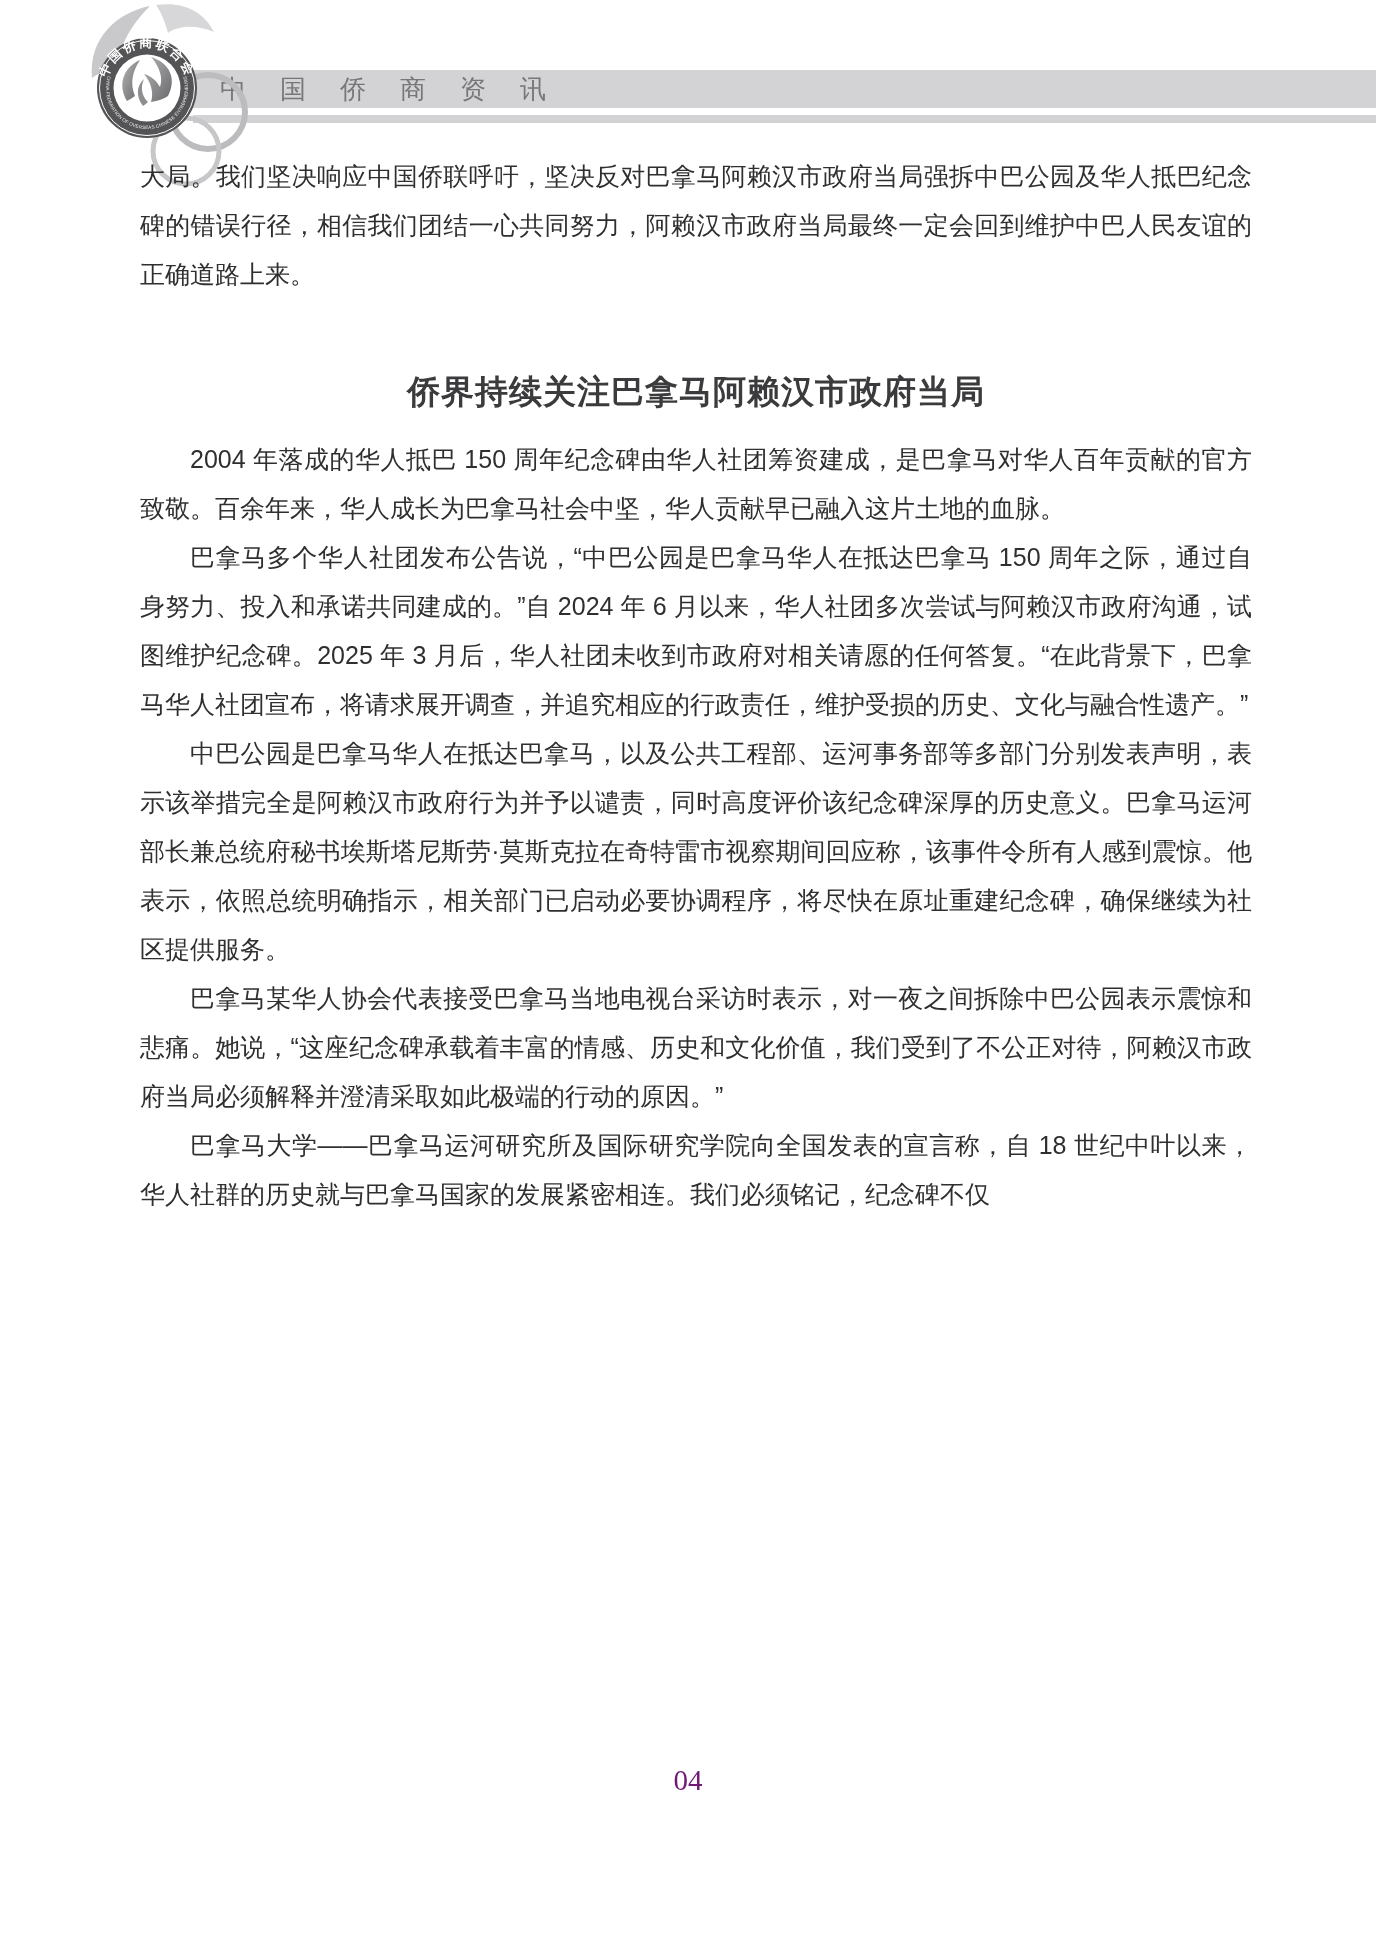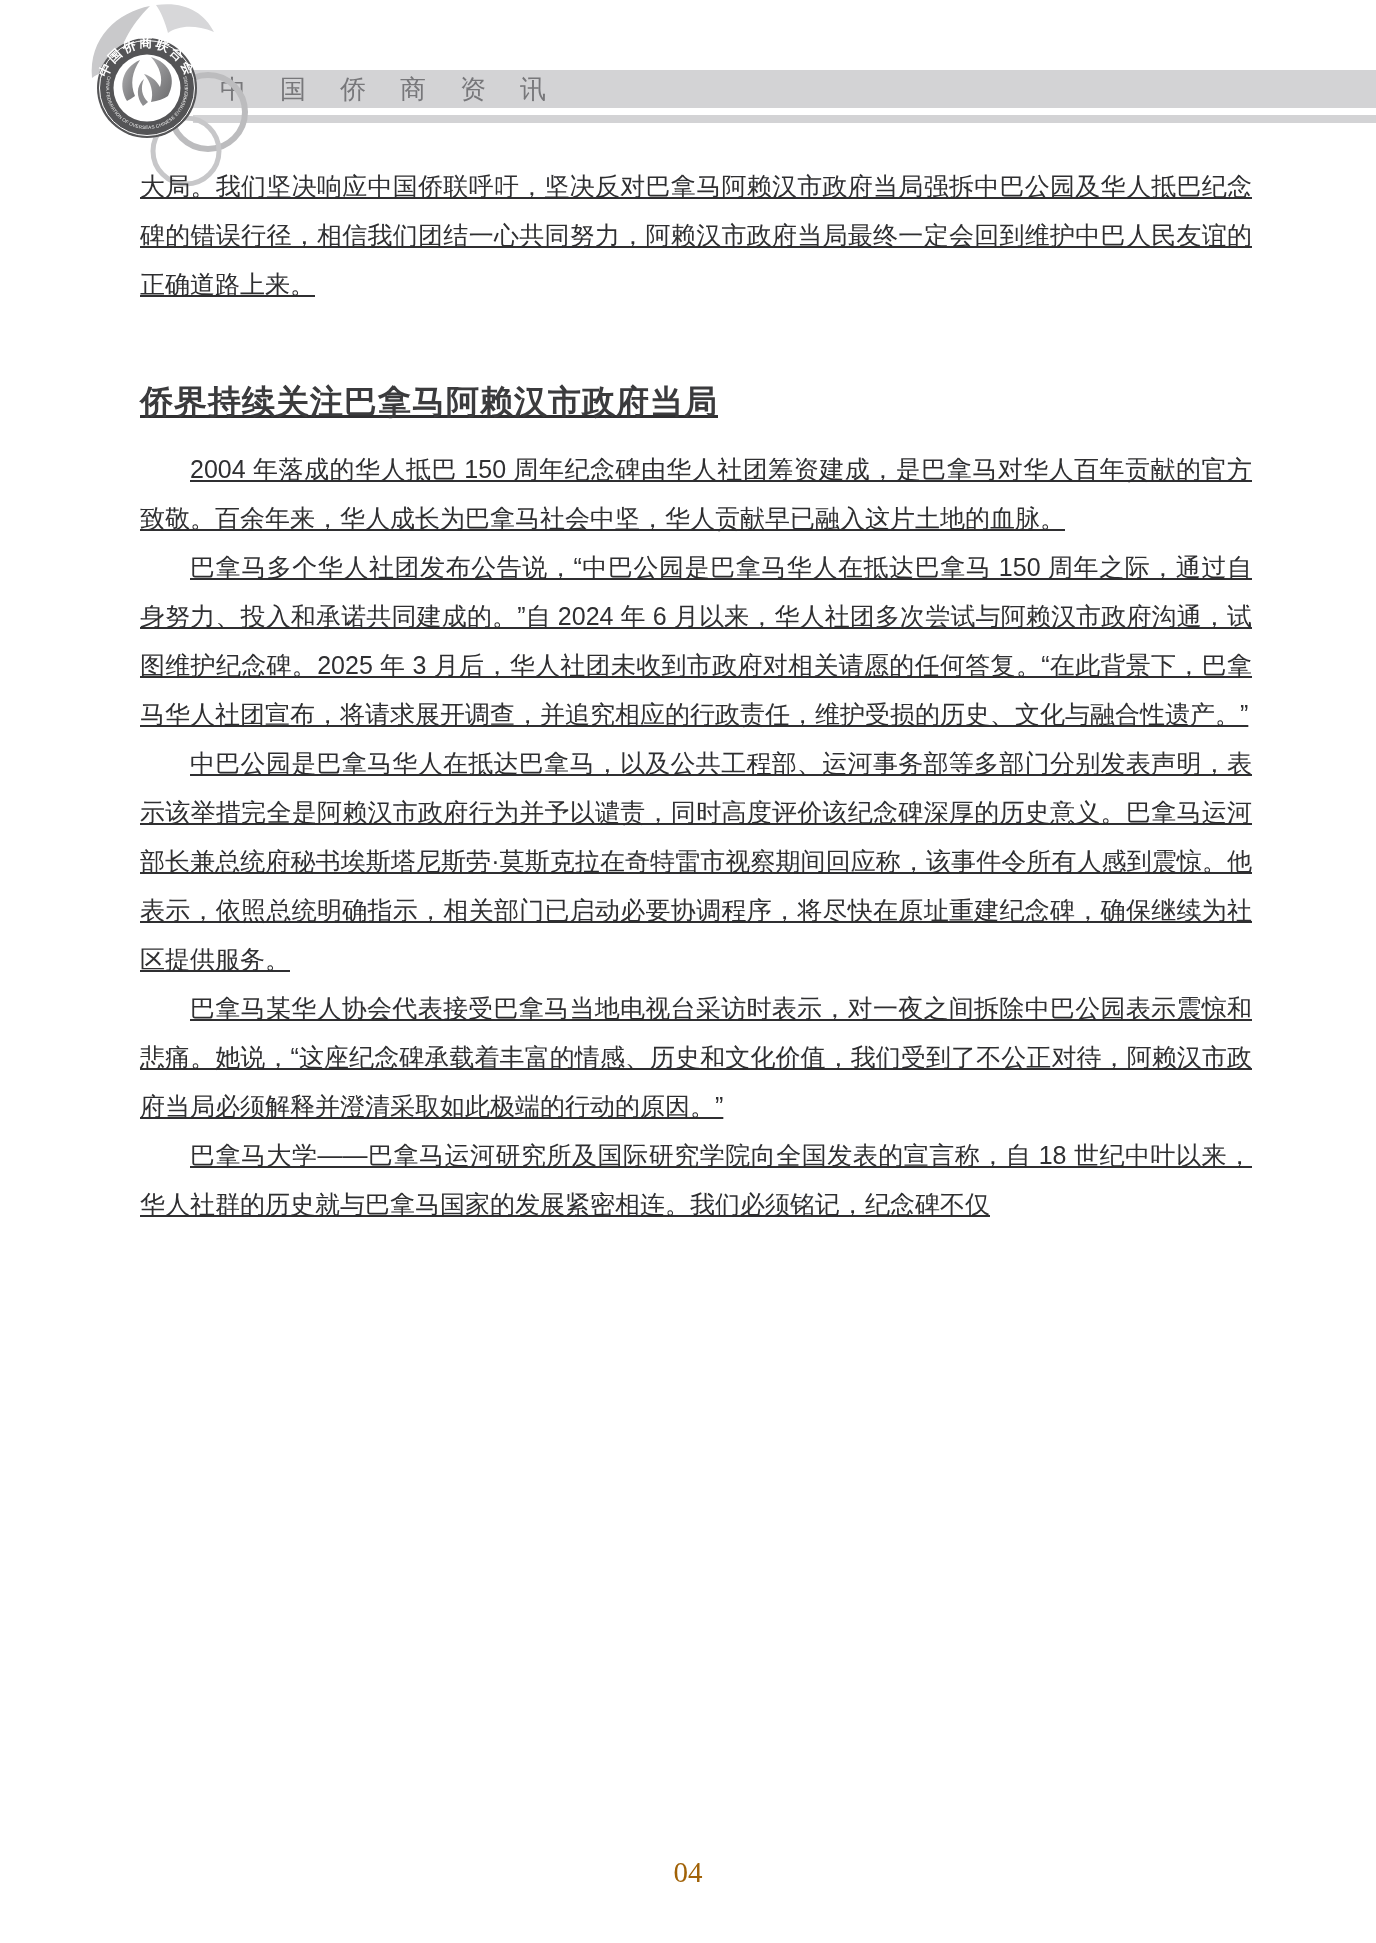--- a/index.html
+++ b/index.html
@@ -19,40 +19,39 @@
     font-size:26px; color:#77777a; letter-spacing:34px; white-space:nowrap;
   }
   .thin-bar {
     position:absolute; left:193px; right:0; top:115px; height:8px;
     background:#d3d3d5;
   }
   .logo-wrap { position:absolute; left:30px; top:0; width:250px; height:200px; }
 
   
   .content {
-    position:absolute; left:140px; top:162px; width:1112px;
+    position:absolute; left:140px; top:152px; width:1112px;
     font-size:25px; line-height:49px; color:#2f2f31;
     text-align:justify;
-    text-decoration:underline;
   }
   .content p { margin:0; }
   .indent { text-indent:2em; }
   .src { float:right; }
 
   .article-title {
-    text-align:left; font-weight:bold; font-size:33px; line-height:59px;
+    text-align:center; font-weight:bold; font-size:33px; line-height:59px;
     color:#3b3b3d; letter-spacing:1px; margin:63px 0 14px 0;
     text-indent:0;
   }
 
   
   .footer {
-    position:absolute; left:0; right:0; top:1856px; text-align:center;
+    position:absolute; left:0; right:0; top:1764px; text-align:center;
     font-family:"Liberation Serif","DejaVu Serif",serif;
-    font-size:29px; color:#a16207;
+    font-size:29px; color:#701a75;
   }
 </style>
 </head>
 <body>
 
 <div class="page">
 
   <div class="band"></div>
   <div class="thin-bar"></div>
   <div class="band-title">中国侨商资讯</div>

